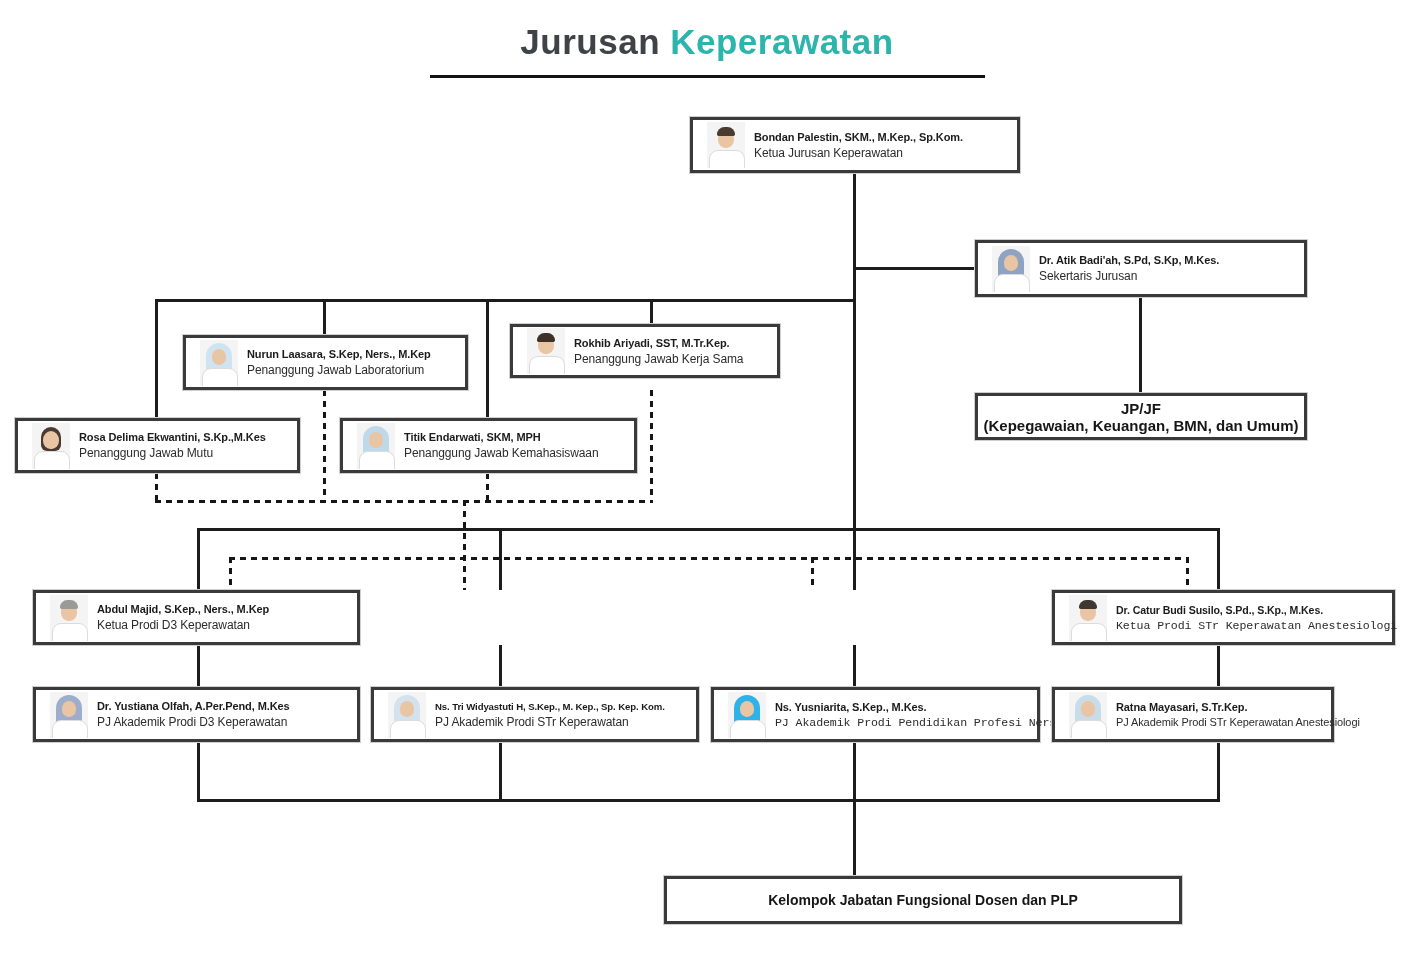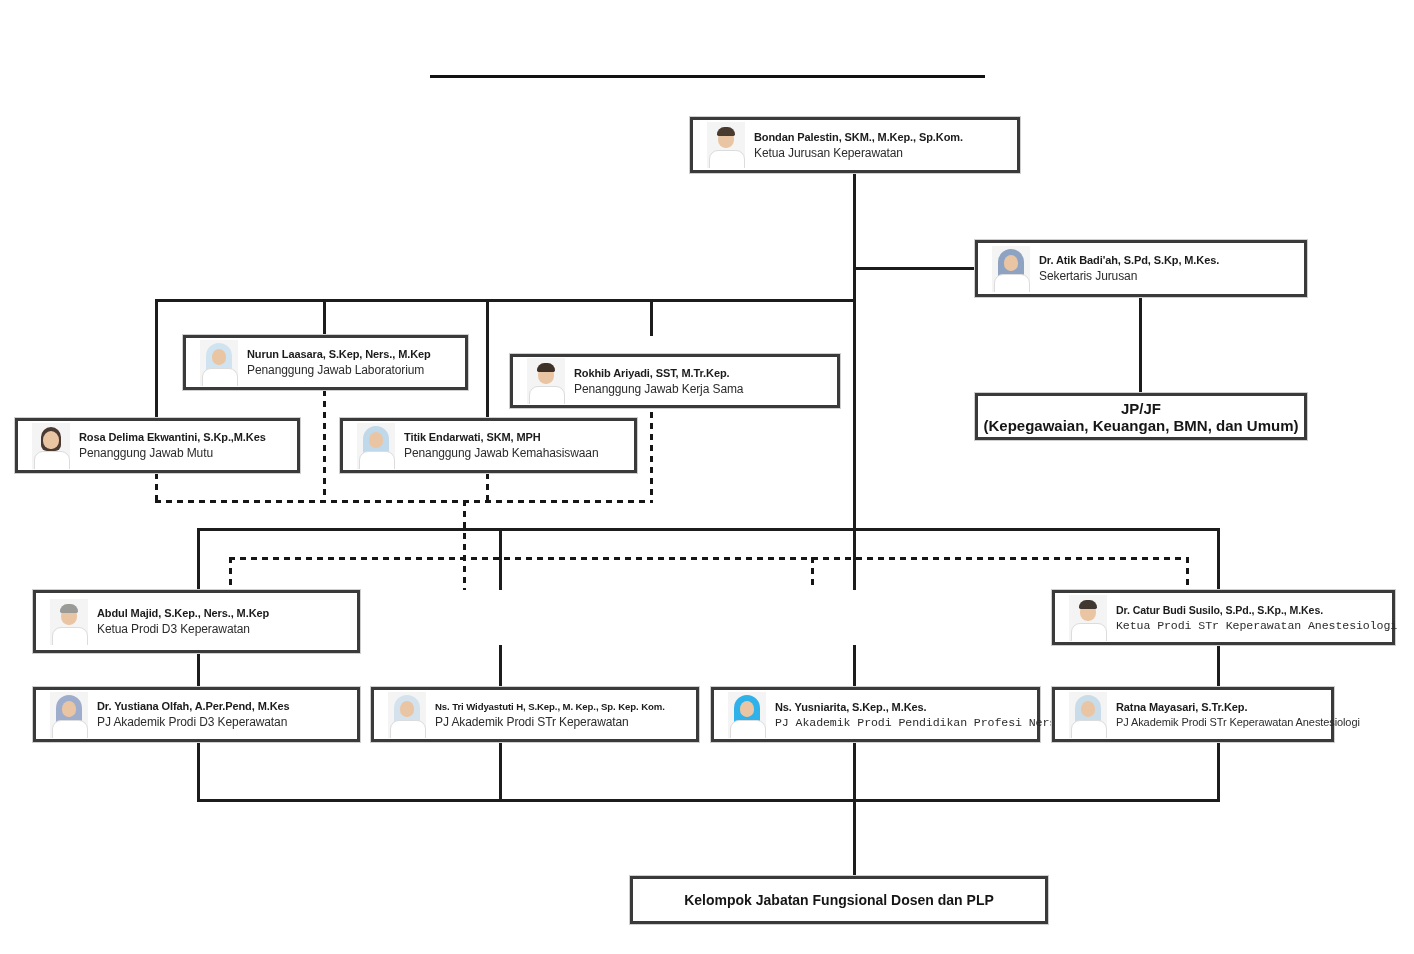--- a/index.html
+++ b/index.html
@@ -34,32 +34,32 @@
         box-sizing:border-box;display:flex;flex-direction:column;align-items:center;justify-content:center;
         text-align:center;font-weight:700;color:#161616;}
   #b-jpjf{font-size:15px;line-height:17px;}
   #b-kelompok{font-size:14px;}
 
   
   #b-ketua{left:690px;top:117px;width:330px;height:56px}
   #b-sekretaris{left:975px;top:240px;width:332px;height:57px}
   #b-jpjf{left:975px;top:393px;width:332px;height:47px}
   #b-nurun{left:183px;top:335px;width:285px;height:55px}
-  #b-rokhib{left:510px;top:354px;width:330px;height:54px}
+  #b-rokhib{left:510px;top:324px;width:270px;height:54px}
   #b-rosa{left:15px;top:418px;width:285px;height:55px}
   #b-titik{left:340px;top:418px;width:297px;height:55px}
-  #b-abdul{left:33px;top:590px;width:327px;height:63px}
+  #b-abdul{left:33px;top:590px;width:327px;height:55px}
   #b-maryana{left:371px;top:590px;width:328px;height:55px}
   #b-harmilah{left:711px;top:590px;width:329px;height:55px}
   #b-catur{left:1052px;top:590px;width:343px;height:55px}
   #b-yustiana{left:33px;top:687px;width:327px;height:55px}
   #b-tri{left:371px;top:687px;width:328px;height:55px}
   #b-yusniarita{left:711px;top:687px;width:329px;height:55px}
   #b-ratna{left:1052px;top:687px;width:282px;height:55px}
-  #b-kelompok{left:630px;top:876px;width:418px;height:48px}
+  #b-kelompok{left:664px;top:876px;width:518px;height:48px}
 
   
   .avatar{position:relative;width:38px;height:46px;flex:none;background:#f4f4f4;overflow:hidden;}
   .avatar i{position:absolute;display:none;}
   .avatar .head{display:block;left:50%;top:8px;margin-left:-8px;width:16px;height:18px;
                 border-radius:50% 50% 46% 46%;background:#eac5a4;z-index:2;}
   .avatar .body{display:block;left:50%;bottom:-8px;margin-left:-17px;width:34px;height:24px;
                 border-radius:9px 9px 0 0;background:#fff;border:1px solid #dcdcdc;z-index:3;}
   .av-man .hair{display:block;left:50%;top:5px;margin-left:-9px;width:18px;height:9px;
                 border-radius:9px 9px 2px 2px;background:var(--av,#4a3b31);z-index:4;}
@@ -67,20 +67,24 @@
                 border-radius:10px 10px 6px 6px;background:var(--av,#4a3b31);z-index:1;}
   .av-hijab .scarf{display:block;left:50%;top:3px;margin-left:-13px;width:26px;height:38px;
                 border-radius:13px 13px 6px 6px;background:var(--av,#cfe0ec);z-index:1;}
   .av-hijab .head{top:9px;width:14px;height:16px;margin-left:-7px;}
 </style>
 </head>
 <body>
 
 <div id="stage">
 
+  <div id="title">
+    <span>Jurusan</span>
+    <span class="accent">Keperawatan</span>
+  </div>
   <div id="title-underline"></div>
 
   <div class="ln v" style="left:853px;top:172px;height:418px"></div>
   <div class="ln h" style="left:853px;top:267px;width:122px"></div>
   <div class="ln v" style="left:1139px;top:297px;height:96px"></div>
   <div class="ln h" style="left:155px;top:299px;width:700px"></div>
   <div class="ln v" style="left:155px;top:299px;height:119px"></div>
   <div class="ln v" style="left:323px;top:299px;height:36px"></div>
   <div class="ln v" style="left:486px;top:299px;height:119px"></div>
   <div class="ln v" style="left:650px;top:299px;height:37px"></div>

